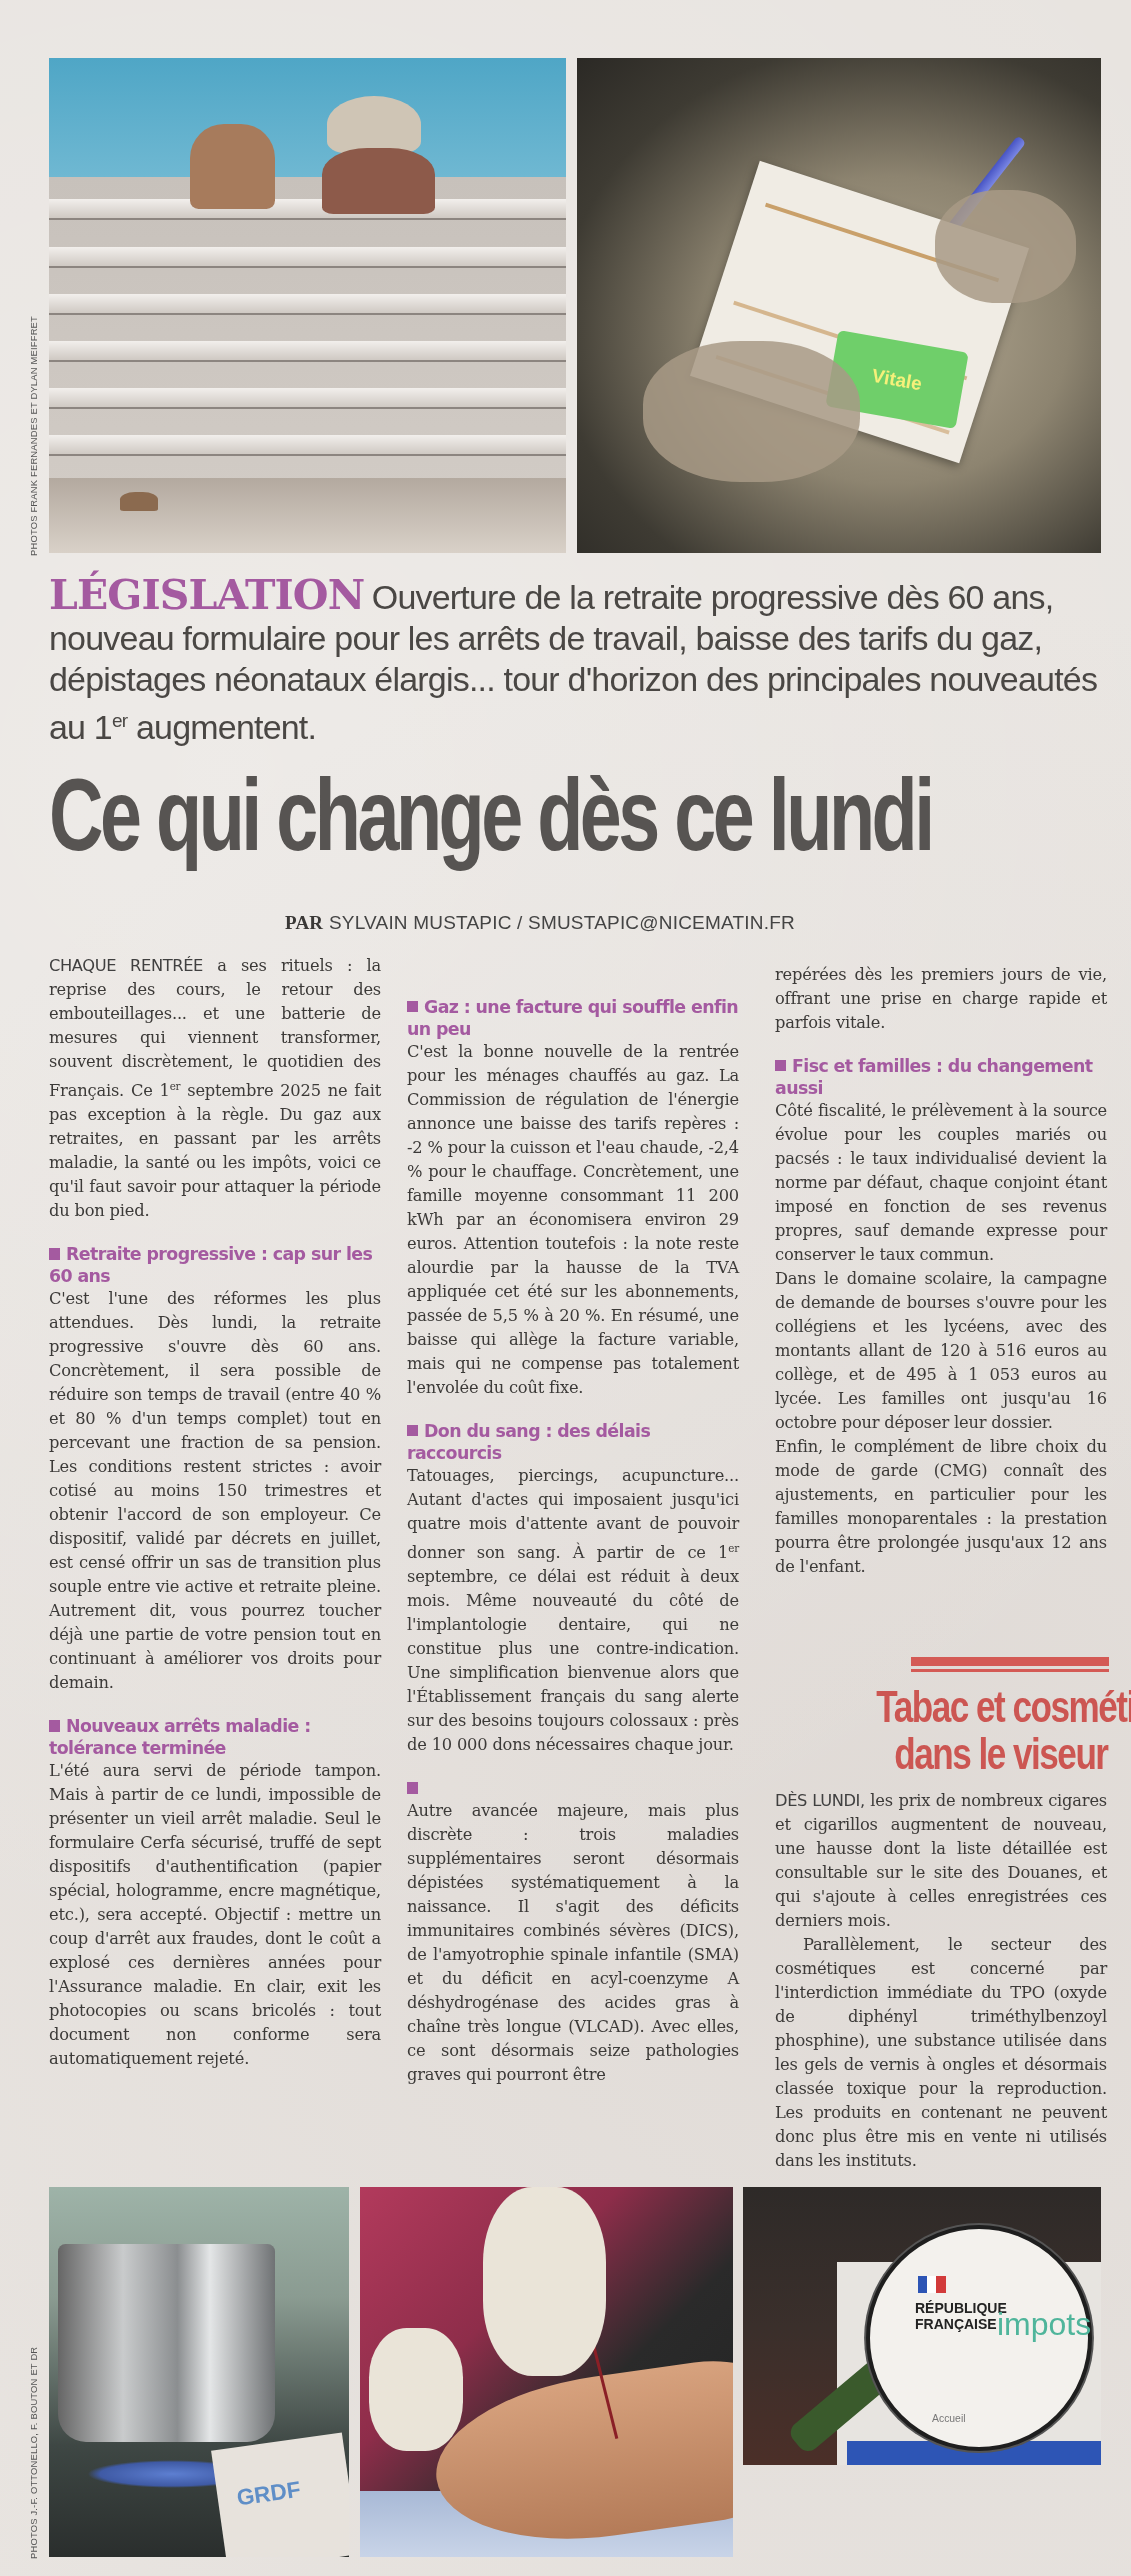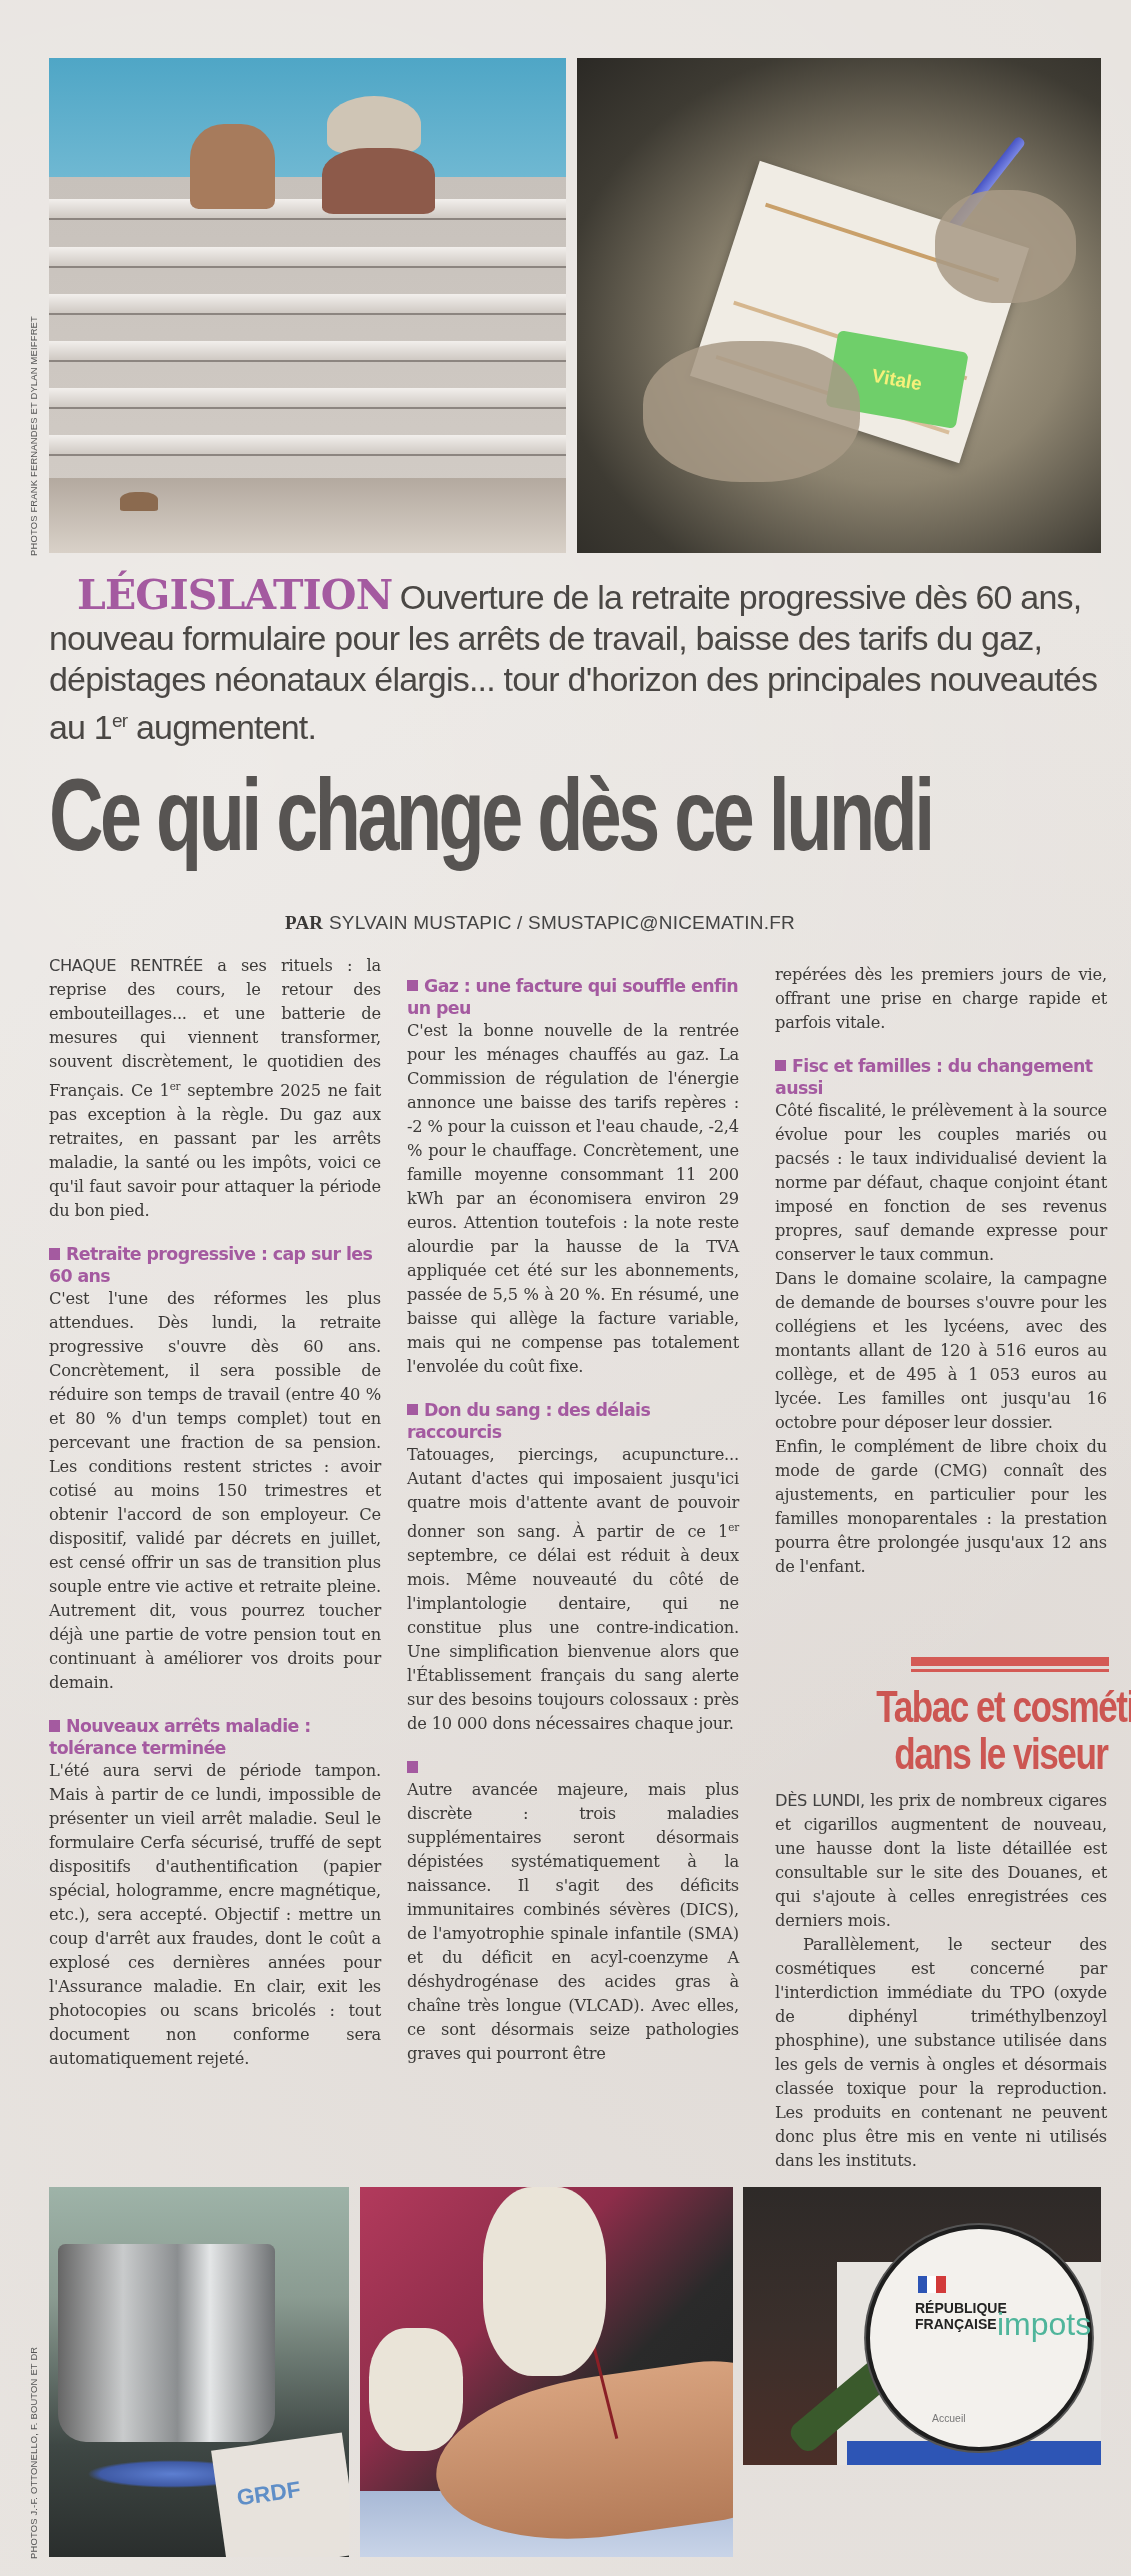--- a/index.html
+++ b/index.html
@@ -71,21 +71,20 @@
     
     .kicker-block {
       position: absolute; left: 49px; top: 575px; width: 1065px;
       font-family: "Liberation Sans", sans-serif;
       font-size: 34px; line-height: 41px; color: #4a4744; letter-spacing: -0.8px;
     }
     .kicker-label {
       font-family: "DejaVu Serif", serif; font-weight: bold;
       font-size: 41px; color: #a45aa0; letter-spacing: -0.9px;
       margin-right: 7.5px;
-      margin-left: 28px;
     }
     .kicker-block sup { font-size: 19px; }
 
     .headline {
       position: absolute; left: 49px; top: 763px; width: 1065px;
       font-family: "Liberation Sans", sans-serif; font-weight: bold;
       font-size: 102px; line-height: 104px; color: #575452;
       letter-spacing: -4.7px; transform: scaleX(0.74); transform-origin: left top;
       white-space: nowrap;
     }
@@ -112,21 +111,21 @@
     .subhead {
       font-family: "DejaVu Sans", sans-serif; font-weight: bold;
       color: #a45aa0; font-size: 17.4px; line-height: 22px; letter-spacing: -0.6px;
       text-align: left; margin-top: 20px;
     }
     .subhead .bullet {
       display: inline-block; width: 11.3px; height: 11.3px; background: #a45aa0;
       margin-right: 5.7px; vertical-align: 0.9px;
     }
     .col-left { left: 49px; top: 954px; }
-    .col-mid { left: 407px; top: 975px; }
+    .col-mid { left: 407px; top: 996px; }
     .col-right { left: 775px; top: 963px; }
 
     
     .side-rule-thick {
       position: absolute; left: 911px; top: 1657px; width: 198px; height: 8.5px; background: #d45a55;
     }
     .side-rule-thin {
       position: absolute; left: 911px; top: 1669px; width: 198px; height: 2.8px; background: #d45a55;
     }
     .side-title {

